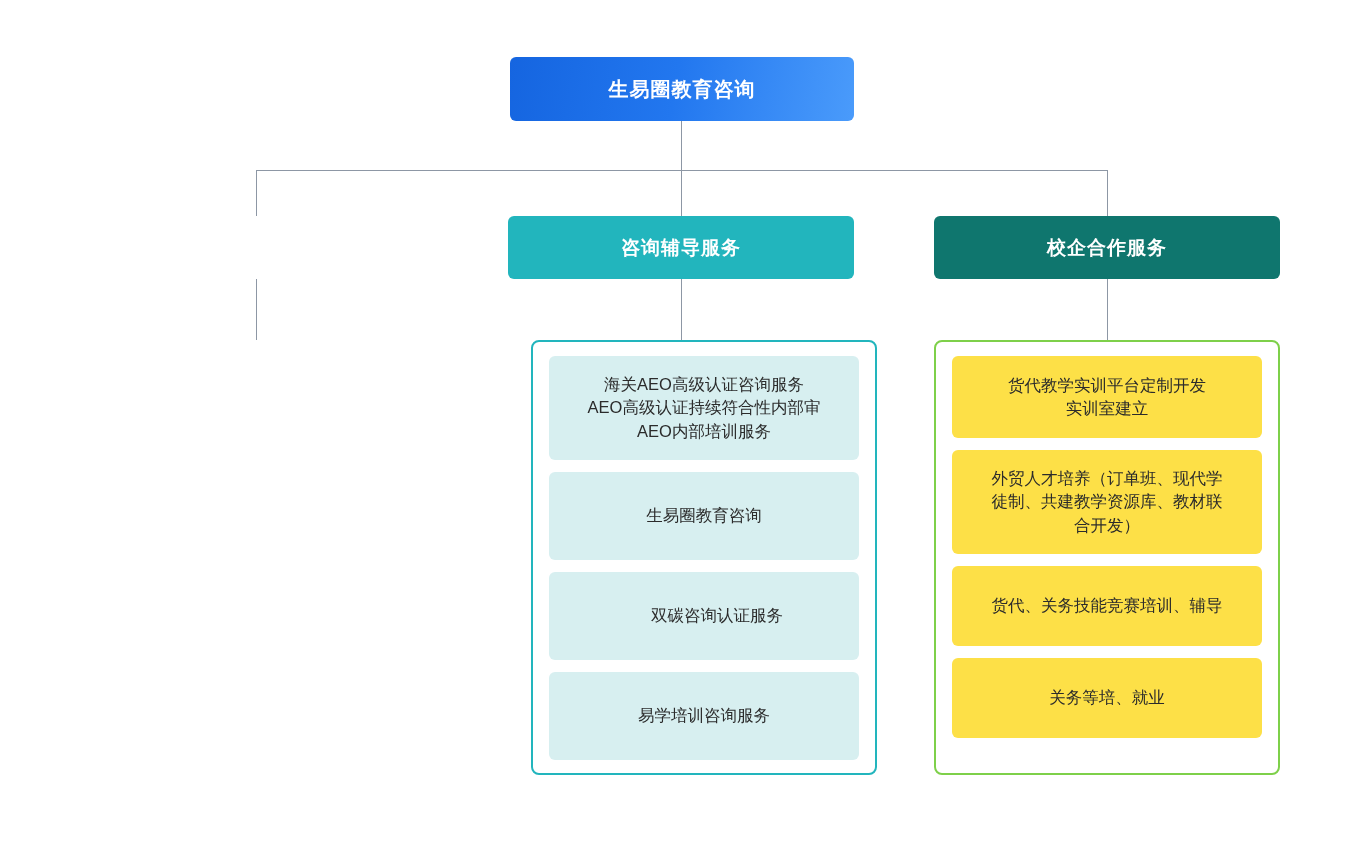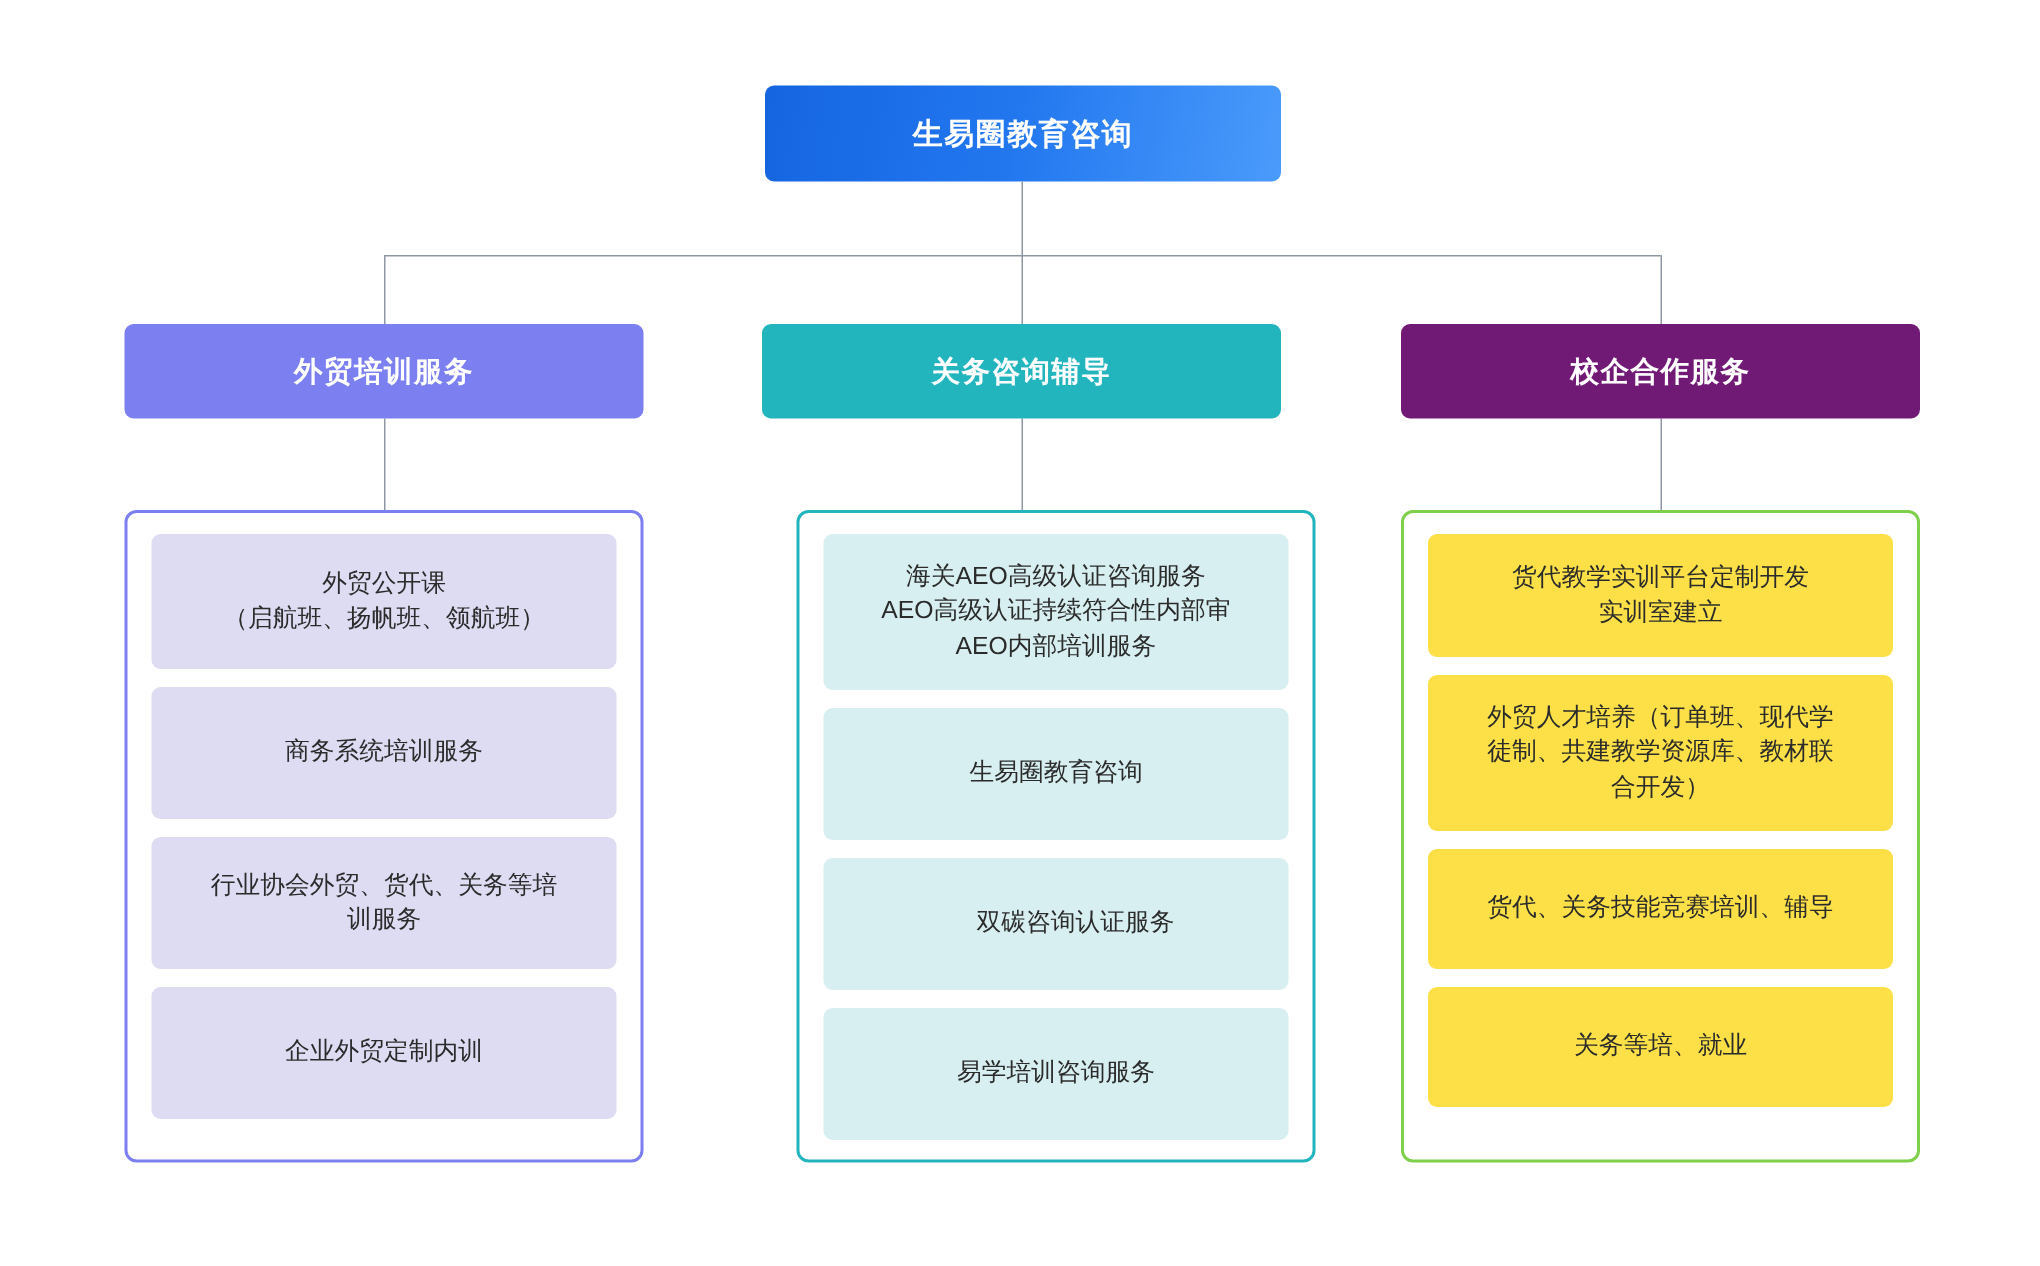--- a/index.html
+++ b/index.html
@@ -66,21 +66,21 @@
     display: flex;
     align-items: center;
     justify-content: center;
     color: #ffffff;
     font-size: 19px;
     font-weight: bold;
     letter-spacing: 1px;
   }
   .col-1 .col-header { background: #7b7ff0; }
   .col-2 .col-header { background: #22b5bd; }
-  .col-3 .col-header { background: #701a75; text-align: right; }
+  .col-3 .col-header { background: #0f766e; text-align: right; }
 
   .col-body {
     position: absolute;
     top: 124px;
     left: 0;
     width: 346px;
     height: 435px;
     border-radius: 8px;
     border: 2px solid;
     padding: 14px 16px;
@@ -135,37 +135,24 @@
 
   <div class="conn conn-v conn-root-down"></div>
   <div class="conn conn-h conn-bus"></div>
   <div class="conn conn-v conn-drop-1"></div>
   <div class="conn conn-v conn-drop-2"></div>
   <div class="conn conn-v conn-drop-3"></div>
   <div class="conn conn-v conn-hdr-1"></div>
   <div class="conn conn-v conn-hdr-2"></div>
   <div class="conn conn-v conn-hdr-3"></div>
 
-  <div class="column col-1">
-    <div class="col-header">
-      <span>外贸培训服务</span>
-    </div>
-    <div class="col-body">
-      <div class="leaf">外贸公开课
-（启航班、扬帆班、领航班）</div>
-      <div class="leaf">商务系统培训服务</div>
-      <div class="leaf">行业协会外贸、货代、关务等培
-训服务</div>
-      <div class="leaf">企业外贸定制内训</div>
-    </div>
-  </div>
 
   <div class="column col-2">
     <div class="col-header">
-      <span>关务咨询辅导</span>
+      <span>咨询辅导服务</span>
     </div>
     <div class="col-body">
       <div class="leaf">海关AEO高级认证咨询服务
 AEO高级认证持续符合性内部审
 AEO内部培训服务</div>
       <div class="leaf">生易圈教育咨询</div>
       <div class="leaf">双碳咨询认证服务</div>
       <div class="leaf">易学培训咨询服务</div>
     </div>
   </div>

